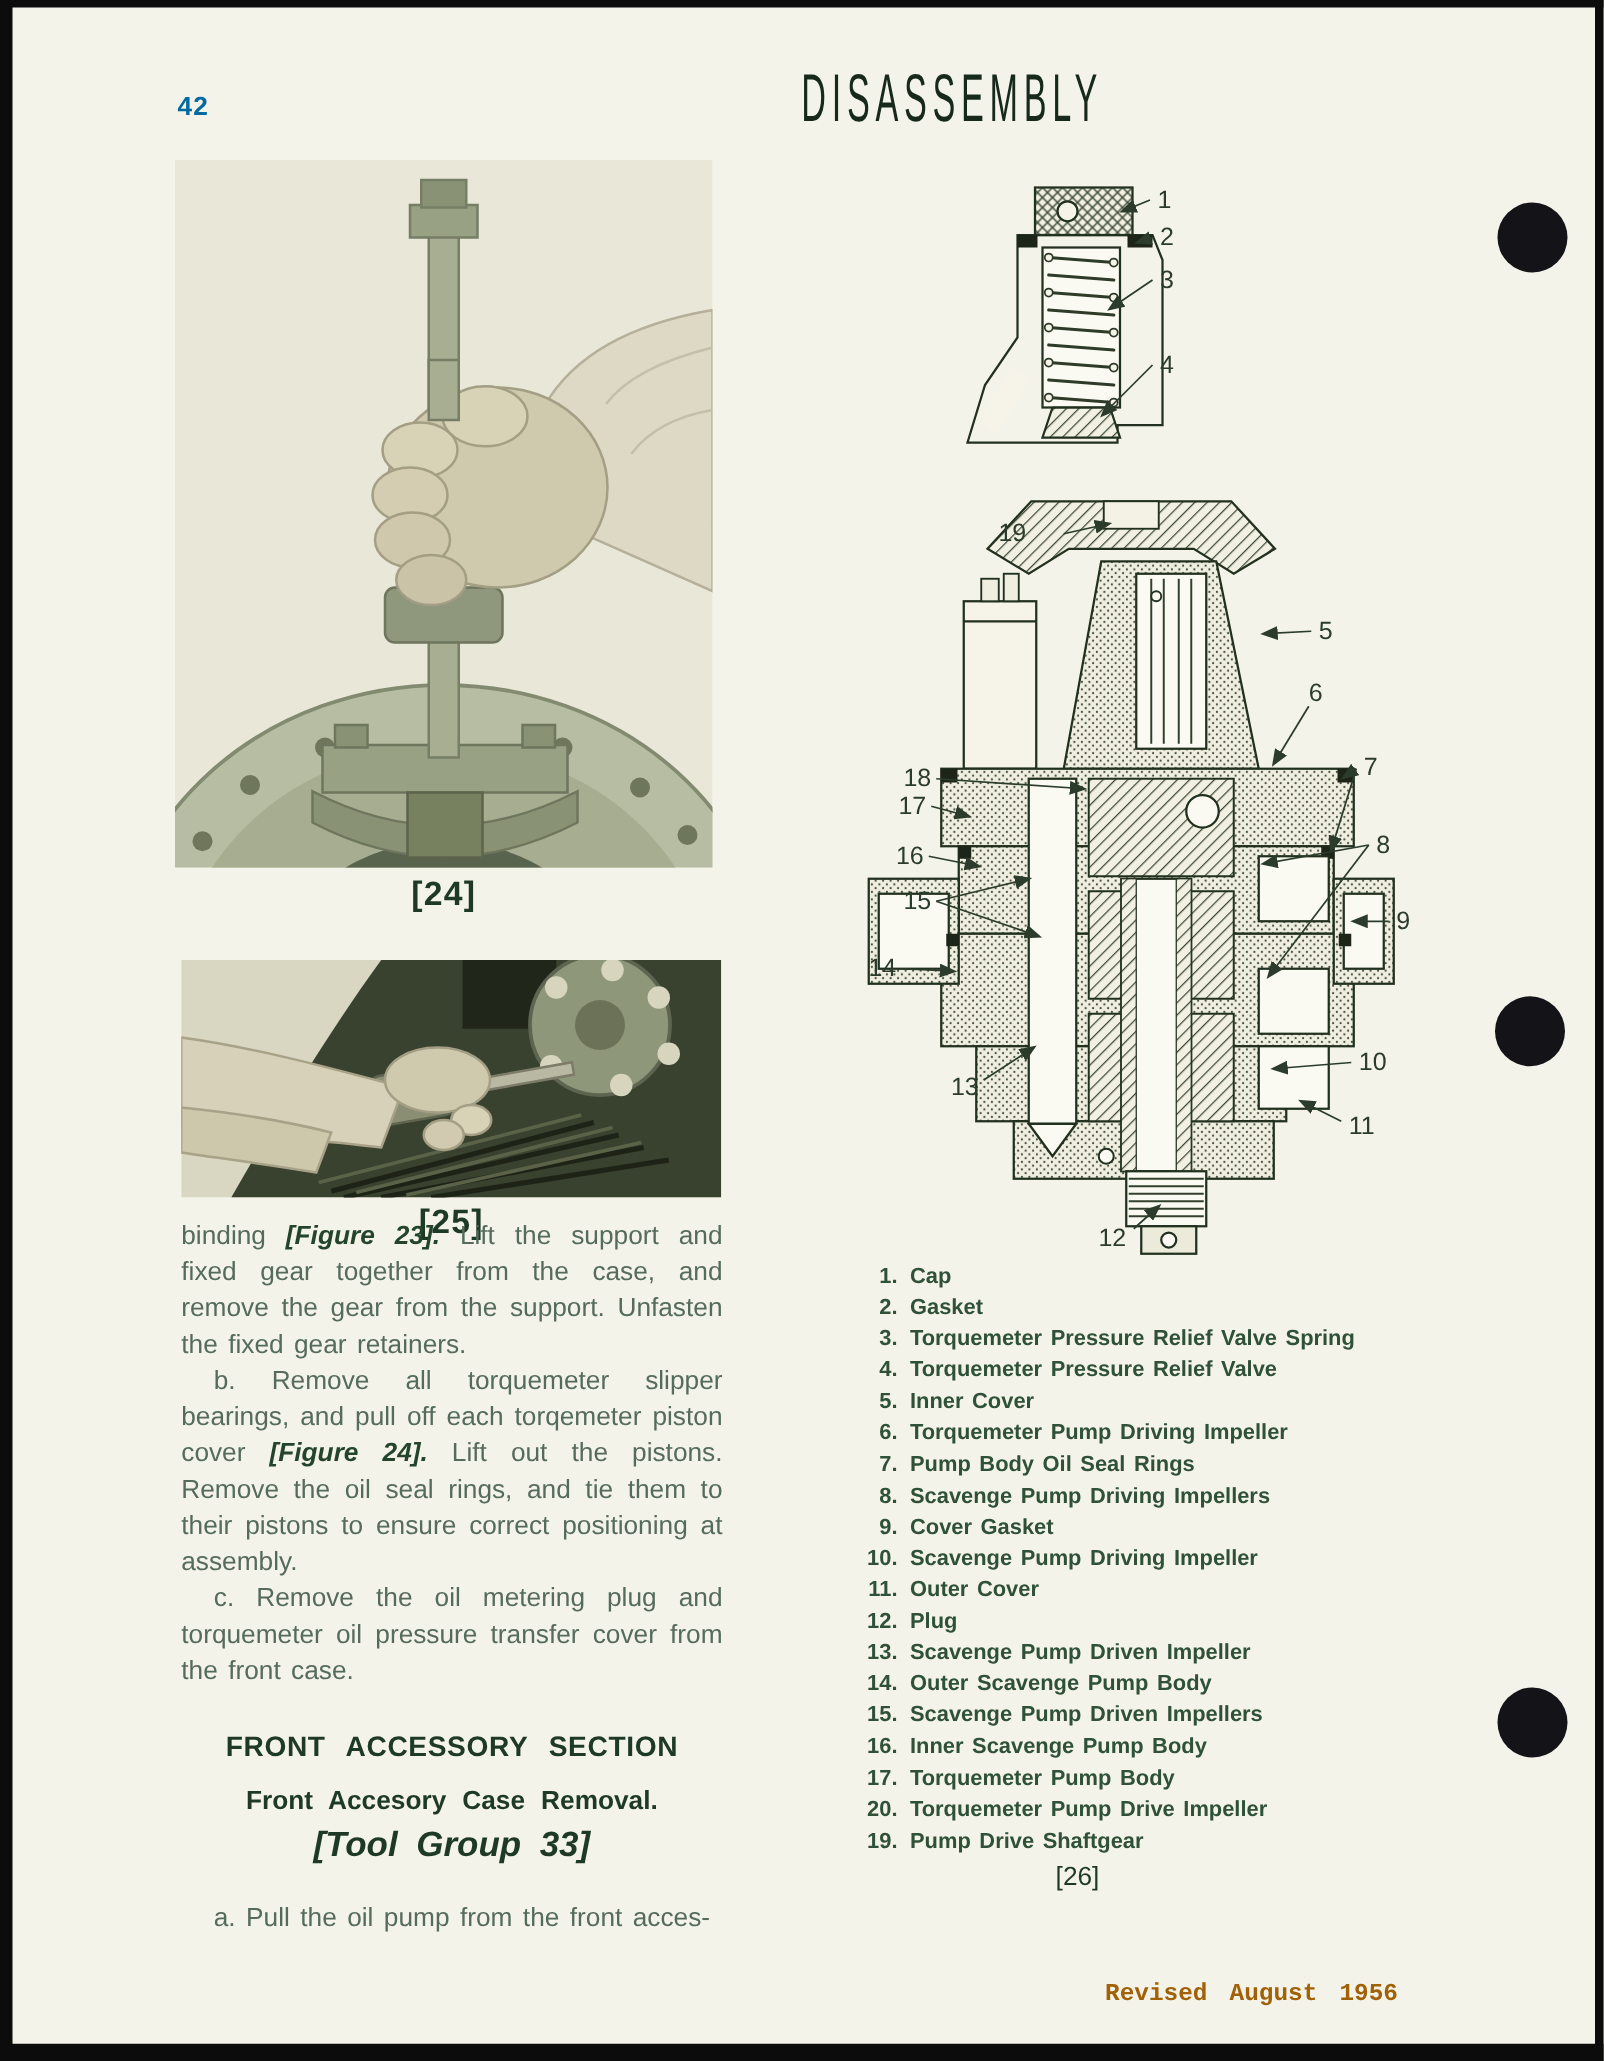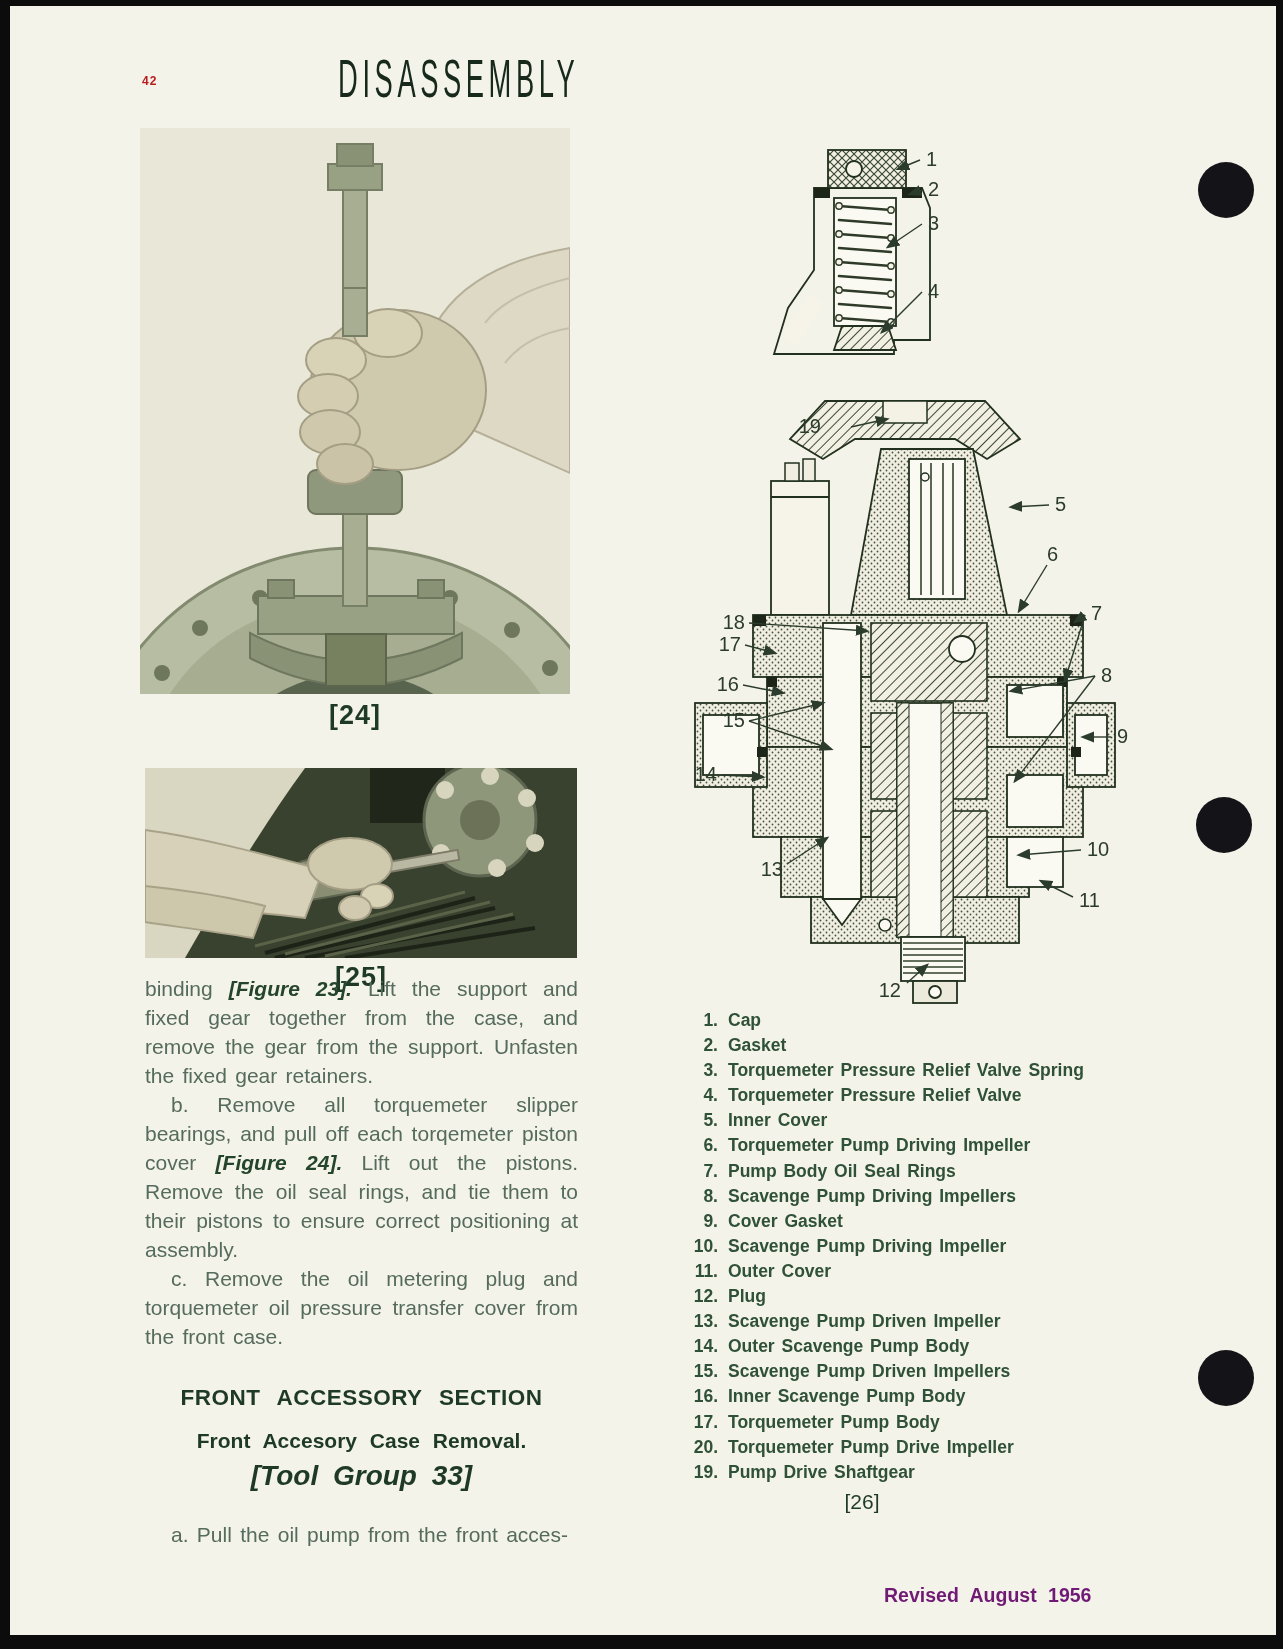--- a/index.html
+++ b/index.html
@@ -4,22 +4,22 @@
 <style>
   html,body{margin:0;padding:0;background:#6b6b66;}
   .page{position:relative;width:1283px;height:1649px;margin:0 auto;background:#f4f3ea;
         font-family:"Liberation Sans",sans-serif;overflow:hidden;}
   .edge{position:absolute;background:#0c0c0c;}
   .edge-left{left:0;top:0;width:10px;height:1649px;}
   .edge-top{left:0;top:0;width:1283px;height:6px;}
   .edge-right{right:0;top:0;width:7px;height:1649px;}
   .edge-bottom{left:0;bottom:0;width:1283px;height:14px;}
   .hole{position:absolute;width:56px;height:56px;border-radius:50%;background:#141418;}
-  .pagenum{position:absolute;left:142px;top:74px;font-size:12px;font-weight:bold;color:#b91c1c;letter-spacing:1px;}
-  .titlewrap{position:absolute;left:300px;top:58px;width:620px;text-align:left;}
+  .pagenum{position:absolute;left:142px;top:74px;font-size:21px;font-weight:bold;color:#0369a1;letter-spacing:1px;}
+  .titlewrap{position:absolute;left:300px;top:58px;width:620px;text-align:right;}
   .title-inner{display:inline-block;font-size:36px;font-weight:400;color:#16291b;
                letter-spacing:6px;transform:scale(.76,1.5);transform-origin:center;}
   .photo{position:absolute;display:block;}
   .figlabel{position:absolute;text-align:center;font-size:27px;font-weight:bold;color:#1e3a26;letter-spacing:1px;}
   .textcol{position:absolute;left:145px;top:974px;width:433px;color:#556b5b;
            font-size:21px;line-height:29px;text-align:justify;word-spacing:2.5px;}
   .textcol p{margin:0;}
   .bpar.ind{text-indent:26px;}
   .figref{font-weight:bold;font-style:italic;color:#24452c;}
   .h1{margin-top:32px !important;text-align:center;font-weight:bold;color:#1e3a26;
@@ -30,21 +30,21 @@
       font-size:28px;text-align:center;word-spacing:7px;}
   .contline{margin-top:30px !important;text-indent:26px;text-align:left;}
   .partslist{position:absolute;left:680px;top:1008px;width:440px;color:#2f5138;
              font-size:17.5px;line-height:25.1px;font-weight:bold;word-spacing:2px;}
   .plrow{display:flex;}
   .plnum{width:38px;text-align:right;flex:none;}
   .pllabel{margin-left:10px;}
   .fig26{position:absolute;left:682px;top:1490px;width:360px;text-align:center;
          font-size:21px;font-weight:normal;color:#1e3a26;}
   .footer{position:absolute;left:884px;top:1584px;font-size:19.5px;font-weight:bold;
-          color:#701a75;word-spacing:6px;}
+          color:#a16207;word-spacing:6px;font-family:Liberation Mono, monospace;}
   .callout{font-family:"Liberation Sans",sans-serif;font-size:20px;fill:#2b3c2c;}
   .leader{stroke:#2b3c2c;stroke-width:1.4;fill:none;}
   .oln{stroke:#22301f;stroke-width:1.8;fill:none;}
 </style>
 </head>
 <body>
 
 <div class="page">
 
   <div class="edge edge-left"></div>

